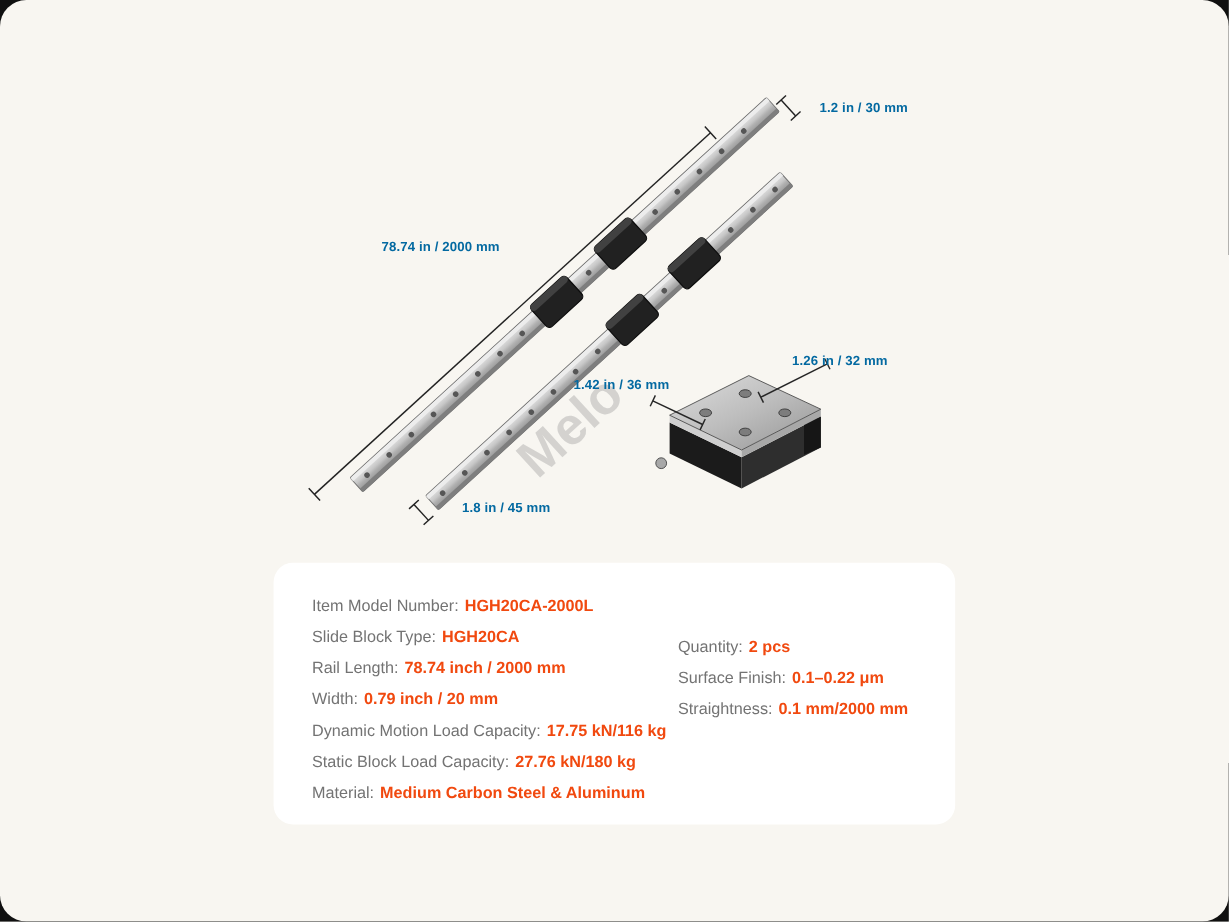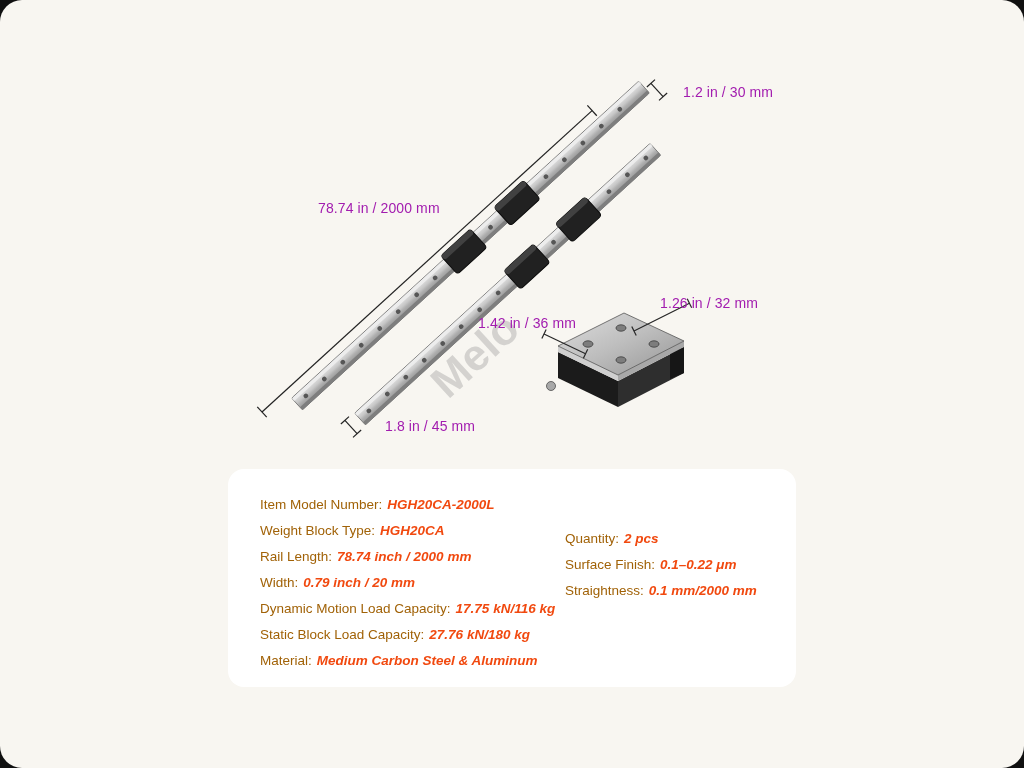--- a/index.html
+++ b/index.html
@@ -12,44 +12,44 @@
   .canvas {
     position: relative;
     width: 1024px; height: 768px;
     background: #f8f6f1;
     border-radius: 22px;
     overflow: hidden;
   }
   svg.diagram { position: absolute; left: 0; top: 0; }
   .dim-label {
     position: absolute;
-    font-size: 14px;
-    font-weight: 400;
-    color: #a21caf;
+    font-size: 11px;
+    font-weight: 700;
+    color: #0369a1;
     white-space: nowrap;
     letter-spacing: 0.1px;
   }
   .spec-card {
     position: absolute;
     left: 228px; top: 469px;
     width: 568px; height: 218px;
     background: #ffffff;
     border-radius: 16px;
   }
   .spec-col { position: absolute; top: 23px; }
   .spec-col.left  { left: 32px; }
   .spec-col.right { left: 337px; margin-top: 34px; }
   .spec-row {
     height: 26px; line-height: 26px;
     font-size: 13.5px;
     color: #191919;
     white-space: nowrap;
   }
-  .spec-label { font-weight: 400; color: #a16207; }
-  .spec-value { font-weight: 700; color: var(--accent, #f1490f); margin-left: 5px; font-style: italic; }
+  .spec-label { font-weight: 400; color: #737373; }
+  .spec-value { font-weight: 700; color: var(--accent, #f1490f); margin-left: 5px; }
 </style>
 </head>
 <body>
 
 <div class="canvas">
 
   <svg class="diagram" width="1024" height="768" viewBox="0 0 1024 768">
     <defs>
       <linearGradient id="railGrad" x1="0" y1="0" x2="0" y2="1">
         <stop offset="0" stop-color="#ececec"></stop>
@@ -150,21 +150,21 @@
   <div class="dim-label" style="left:660px; top:295px;">1.26 in / 32 mm</div>
 
   <div class="dim-label" style="left:385px; top:418px;">1.8 in / 45 mm</div>
 
   <div class="spec-card">
     <div class="spec-col left">
       <div class="spec-row">
         <span class="spec-label">Item Model Number:</span><span class="spec-value">HGH20CA-2000L</span>
       </div>
       <div class="spec-row">
-        <span class="spec-label">Weight Block Type:</span><span class="spec-value">HGH20CA</span>
+        <span class="spec-label">Slide Block Type:</span><span class="spec-value">HGH20CA</span>
       </div>
       <div class="spec-row">
         <span class="spec-label">Rail Length:</span><span class="spec-value">78.74 inch / 2000 mm</span>
       </div>
       <div class="spec-row">
         <span class="spec-label">Width:</span><span class="spec-value">0.79 inch / 20 mm</span>
       </div>
       <div class="spec-row">
         <span class="spec-label">Dynamic Motion Load Capacity:</span><span class="spec-value">17.75 kN/116 kg</span>
       </div>

